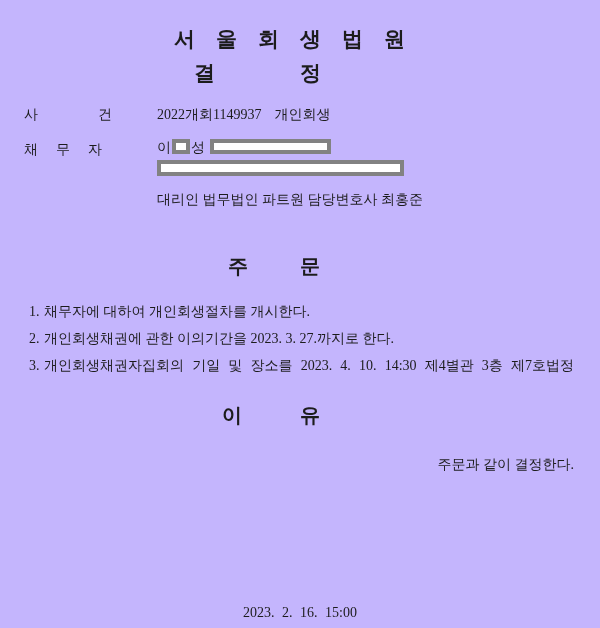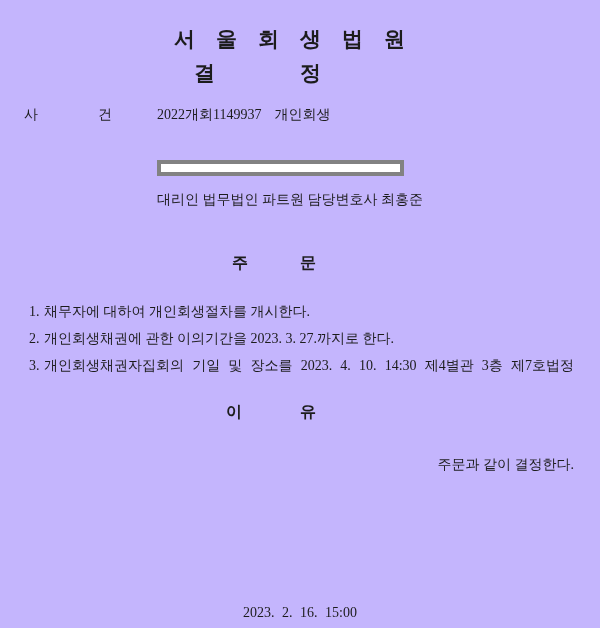--- a/index.html
+++ b/index.html
@@ -30,21 +30,21 @@
     top: 59px;
     font-family: "Liberation Sans", sans-serif;
     font-weight: bold;
     font-size: 21px;
     letter-spacing: 85px;
     white-space: nowrap;
   }
   .section-heading {
     font-family: "Liberation Sans", sans-serif;
     font-weight: bold;
-    font-size: 16px;
+    font-size: 20px;
     white-space: nowrap;
   }
   .h-jumun { top: 253px; letter-spacing: 52px; }
   .h-iyu   { top: 402px; letter-spacing: 58px; }
 
   
   .field-label { white-space: nowrap; }
   .case-label   { left: 24px; top: 106px; letter-spacing: 60px; }
   .debtor-label { left: 24px; top: 141px; letter-spacing: 18px; }
   .case-value   { left: 157px; top: 106px; white-space: nowrap; }
@@ -104,21 +104,25 @@
   <div class="abs center court-title">서울회생법원</div>
 
   <div class="abs center doc-title">결정</div>
 
   <div class="abs field-label case-label">사건</div>
 
   <div class="abs case-value">
     <span>2022개회1149937</span><span class="case-gap"></span><span>개인회생</span>
   </div>
 
+  <div class="abs field-label debtor-label">채무자</div>
 
+  <div class="abs debtor-name">
+    <span>이</span><span class="redact redact-char"></span><span>성</span><span class="redact redact-name"></span>
+  </div>
 
   <div class="redact-line"></div>
 
 
   <div class="abs attorney-line">대리인 법무법인 파트원 담당변호사 최홍준</div>
 
   <div class="abs center section-heading h-jumun">주문</div>
 
   <div class="abs order-list">
 

